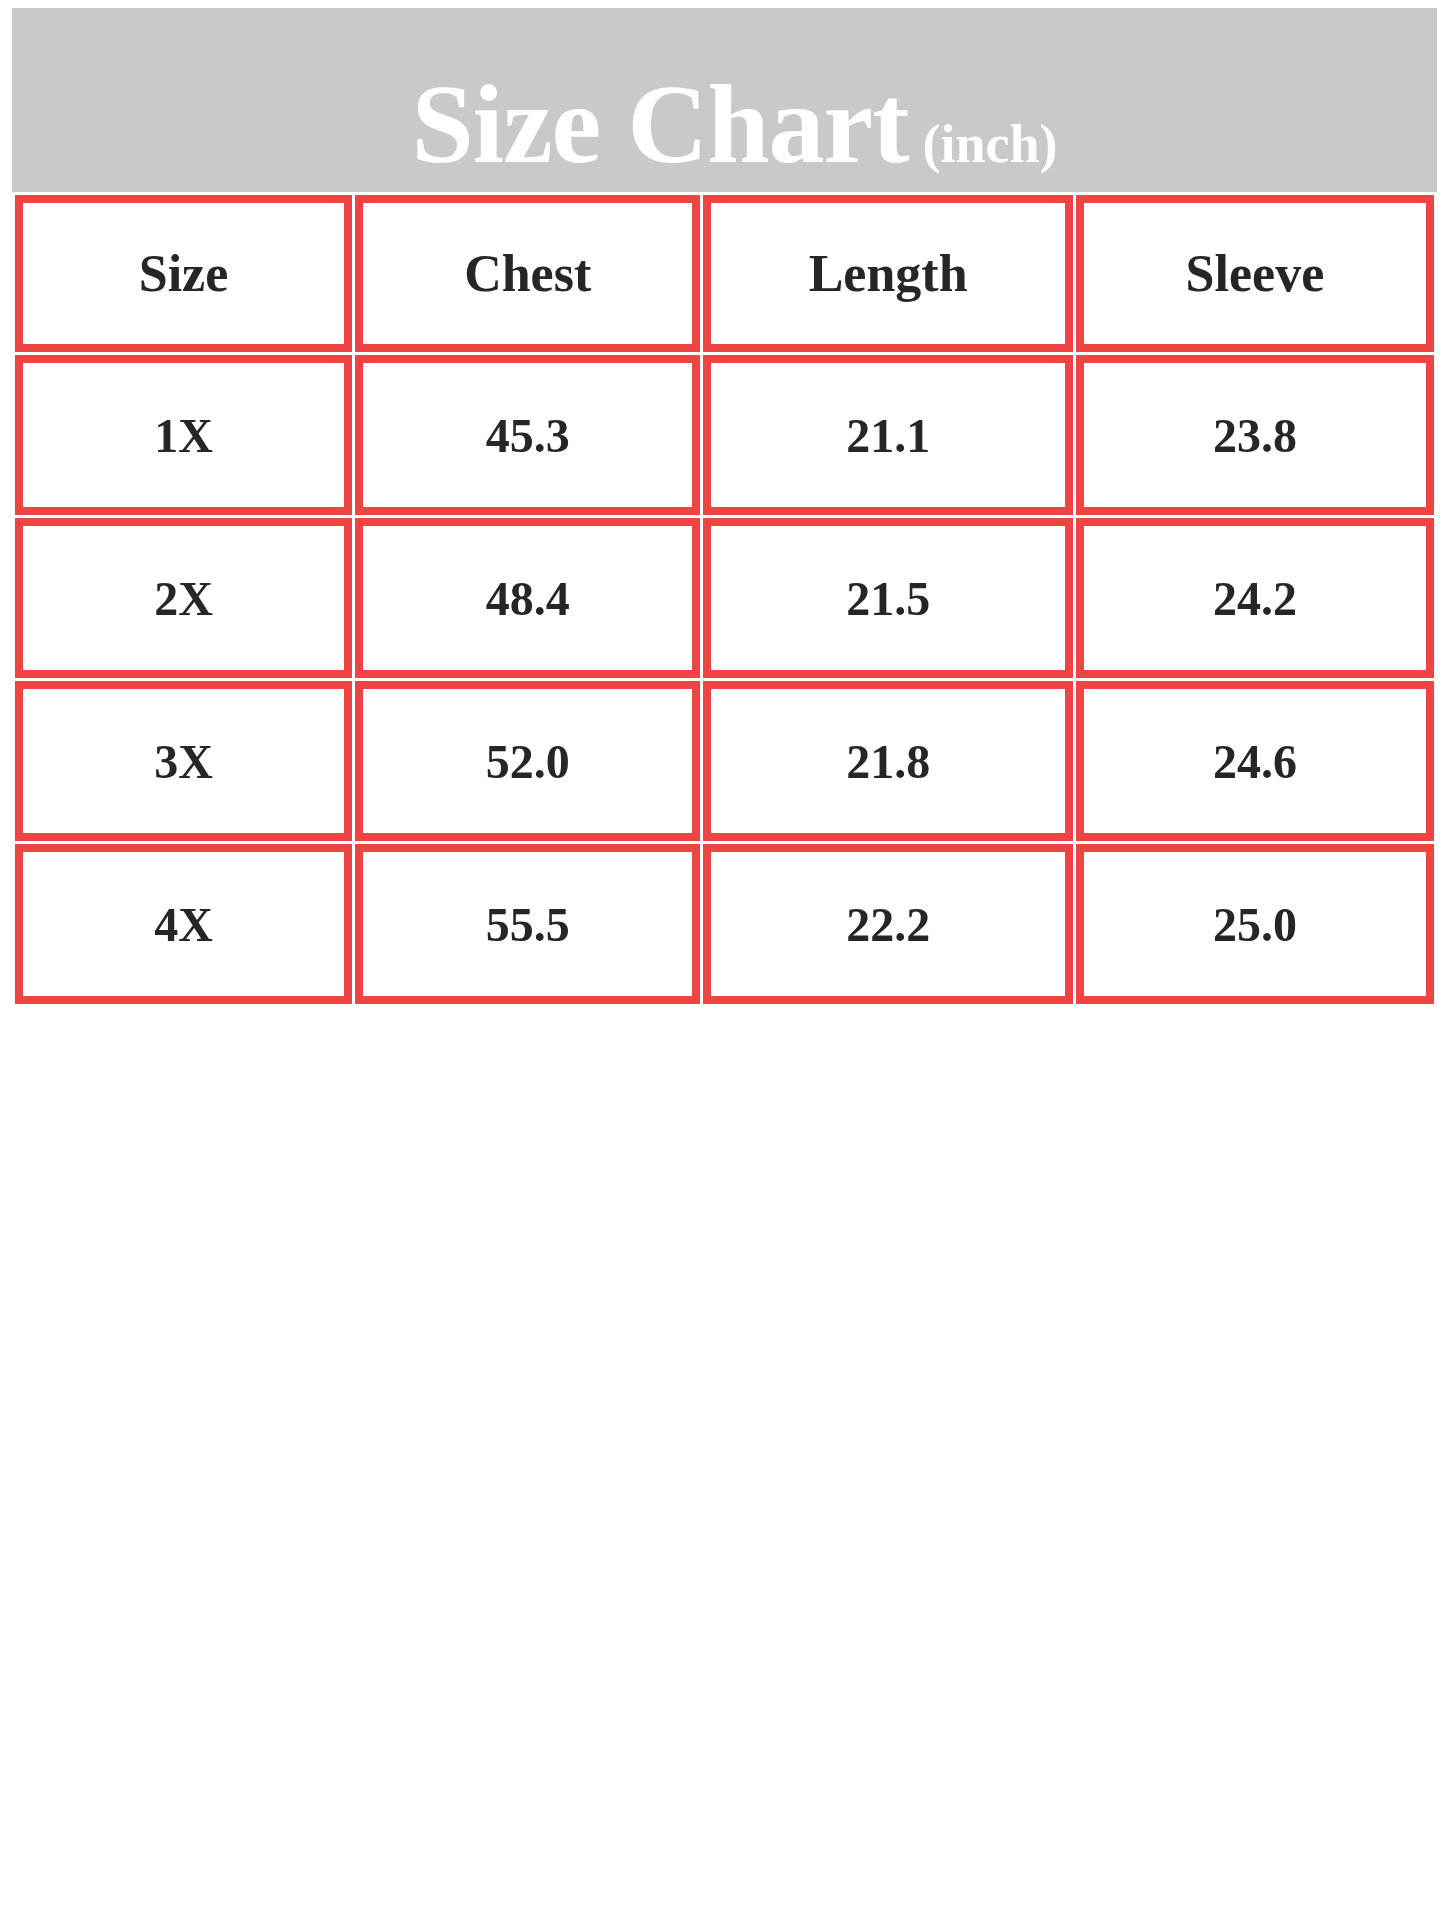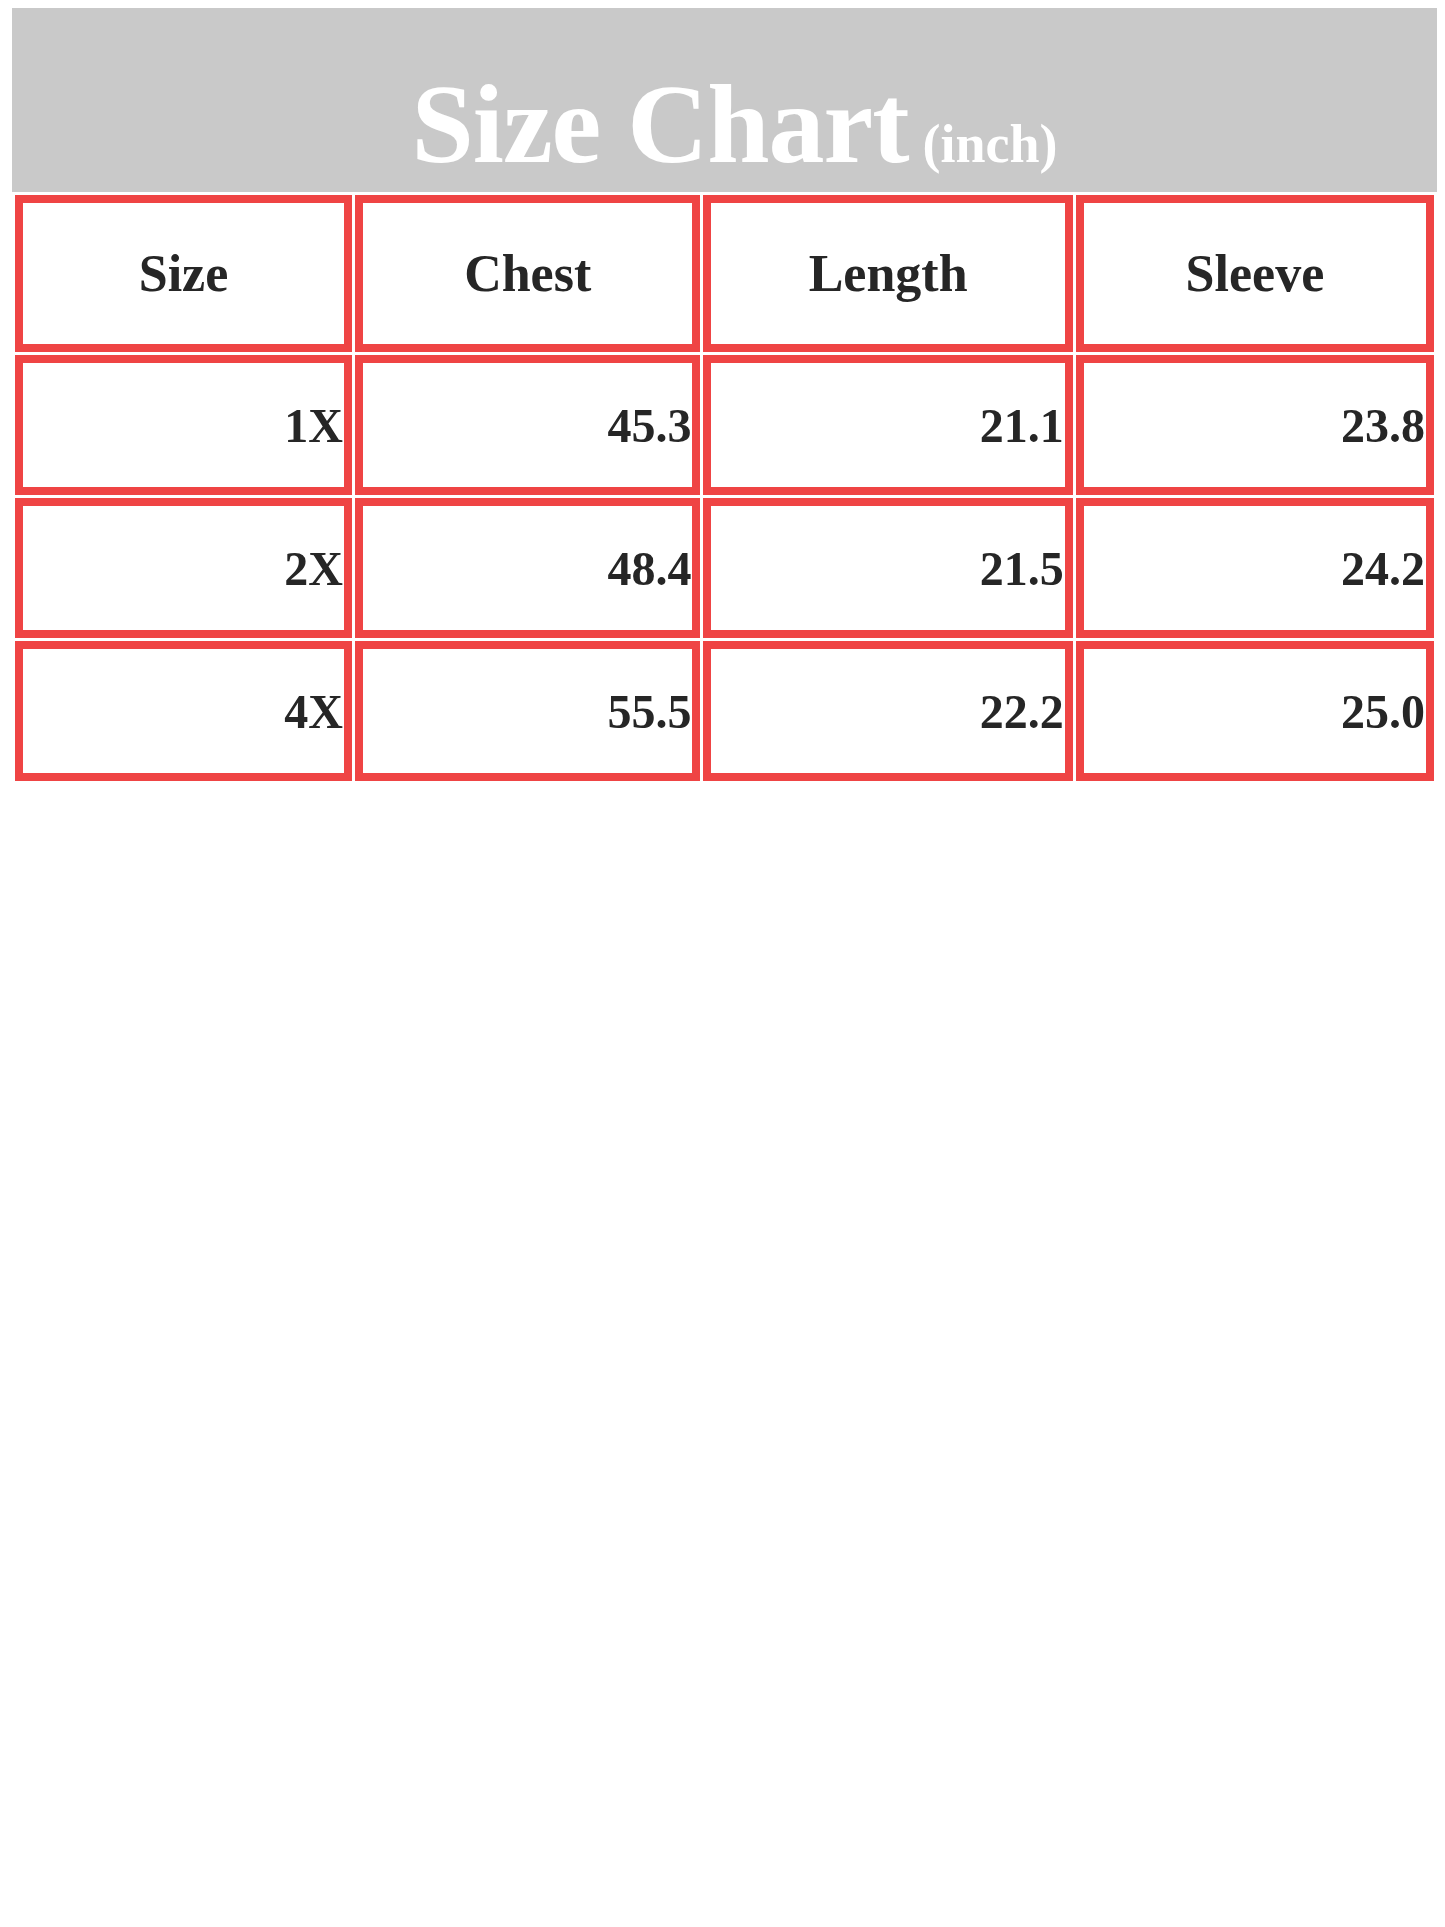--- a/index.html
+++ b/index.html
@@ -54,23 +54,22 @@
     vertical-align: middle;
     box-sizing: border-box;
     color: #262626;
     font-weight: bold;
   }
   .size-table th {
     height: 157px;
     font-size: 52px;
   }
   .size-table td {
-    height: 140px;
+    height: 160px;
     font-size: 48px;
-    text-align: right;
   }
   .col-size   { width: 23.9%; }
   .col-chest  { width: 24.5%; }
   .col-length { width: 26.2%; }
   .col-sleeve { width: 25.4%; }
 </style>
 </head>
 <body>
 
 <div class="page">
@@ -101,20 +100,26 @@
         <td>21.1</td>
         <td>23.8</td>
       </tr>
       <tr>
         <td>2X</td>
         <td>48.4</td>
         <td>21.5</td>
         <td>24.2</td>
       </tr>
       <tr>
+        <td>3X</td>
+        <td>52.0</td>
+        <td>21.8</td>
+        <td>24.6</td>
+      </tr>
+      <tr>
         <td>4X</td>
         <td>55.5</td>
         <td>22.2</td>
         <td>25.0</td>
       </tr>
     </tbody>
   </table>
 
 </div>
 

